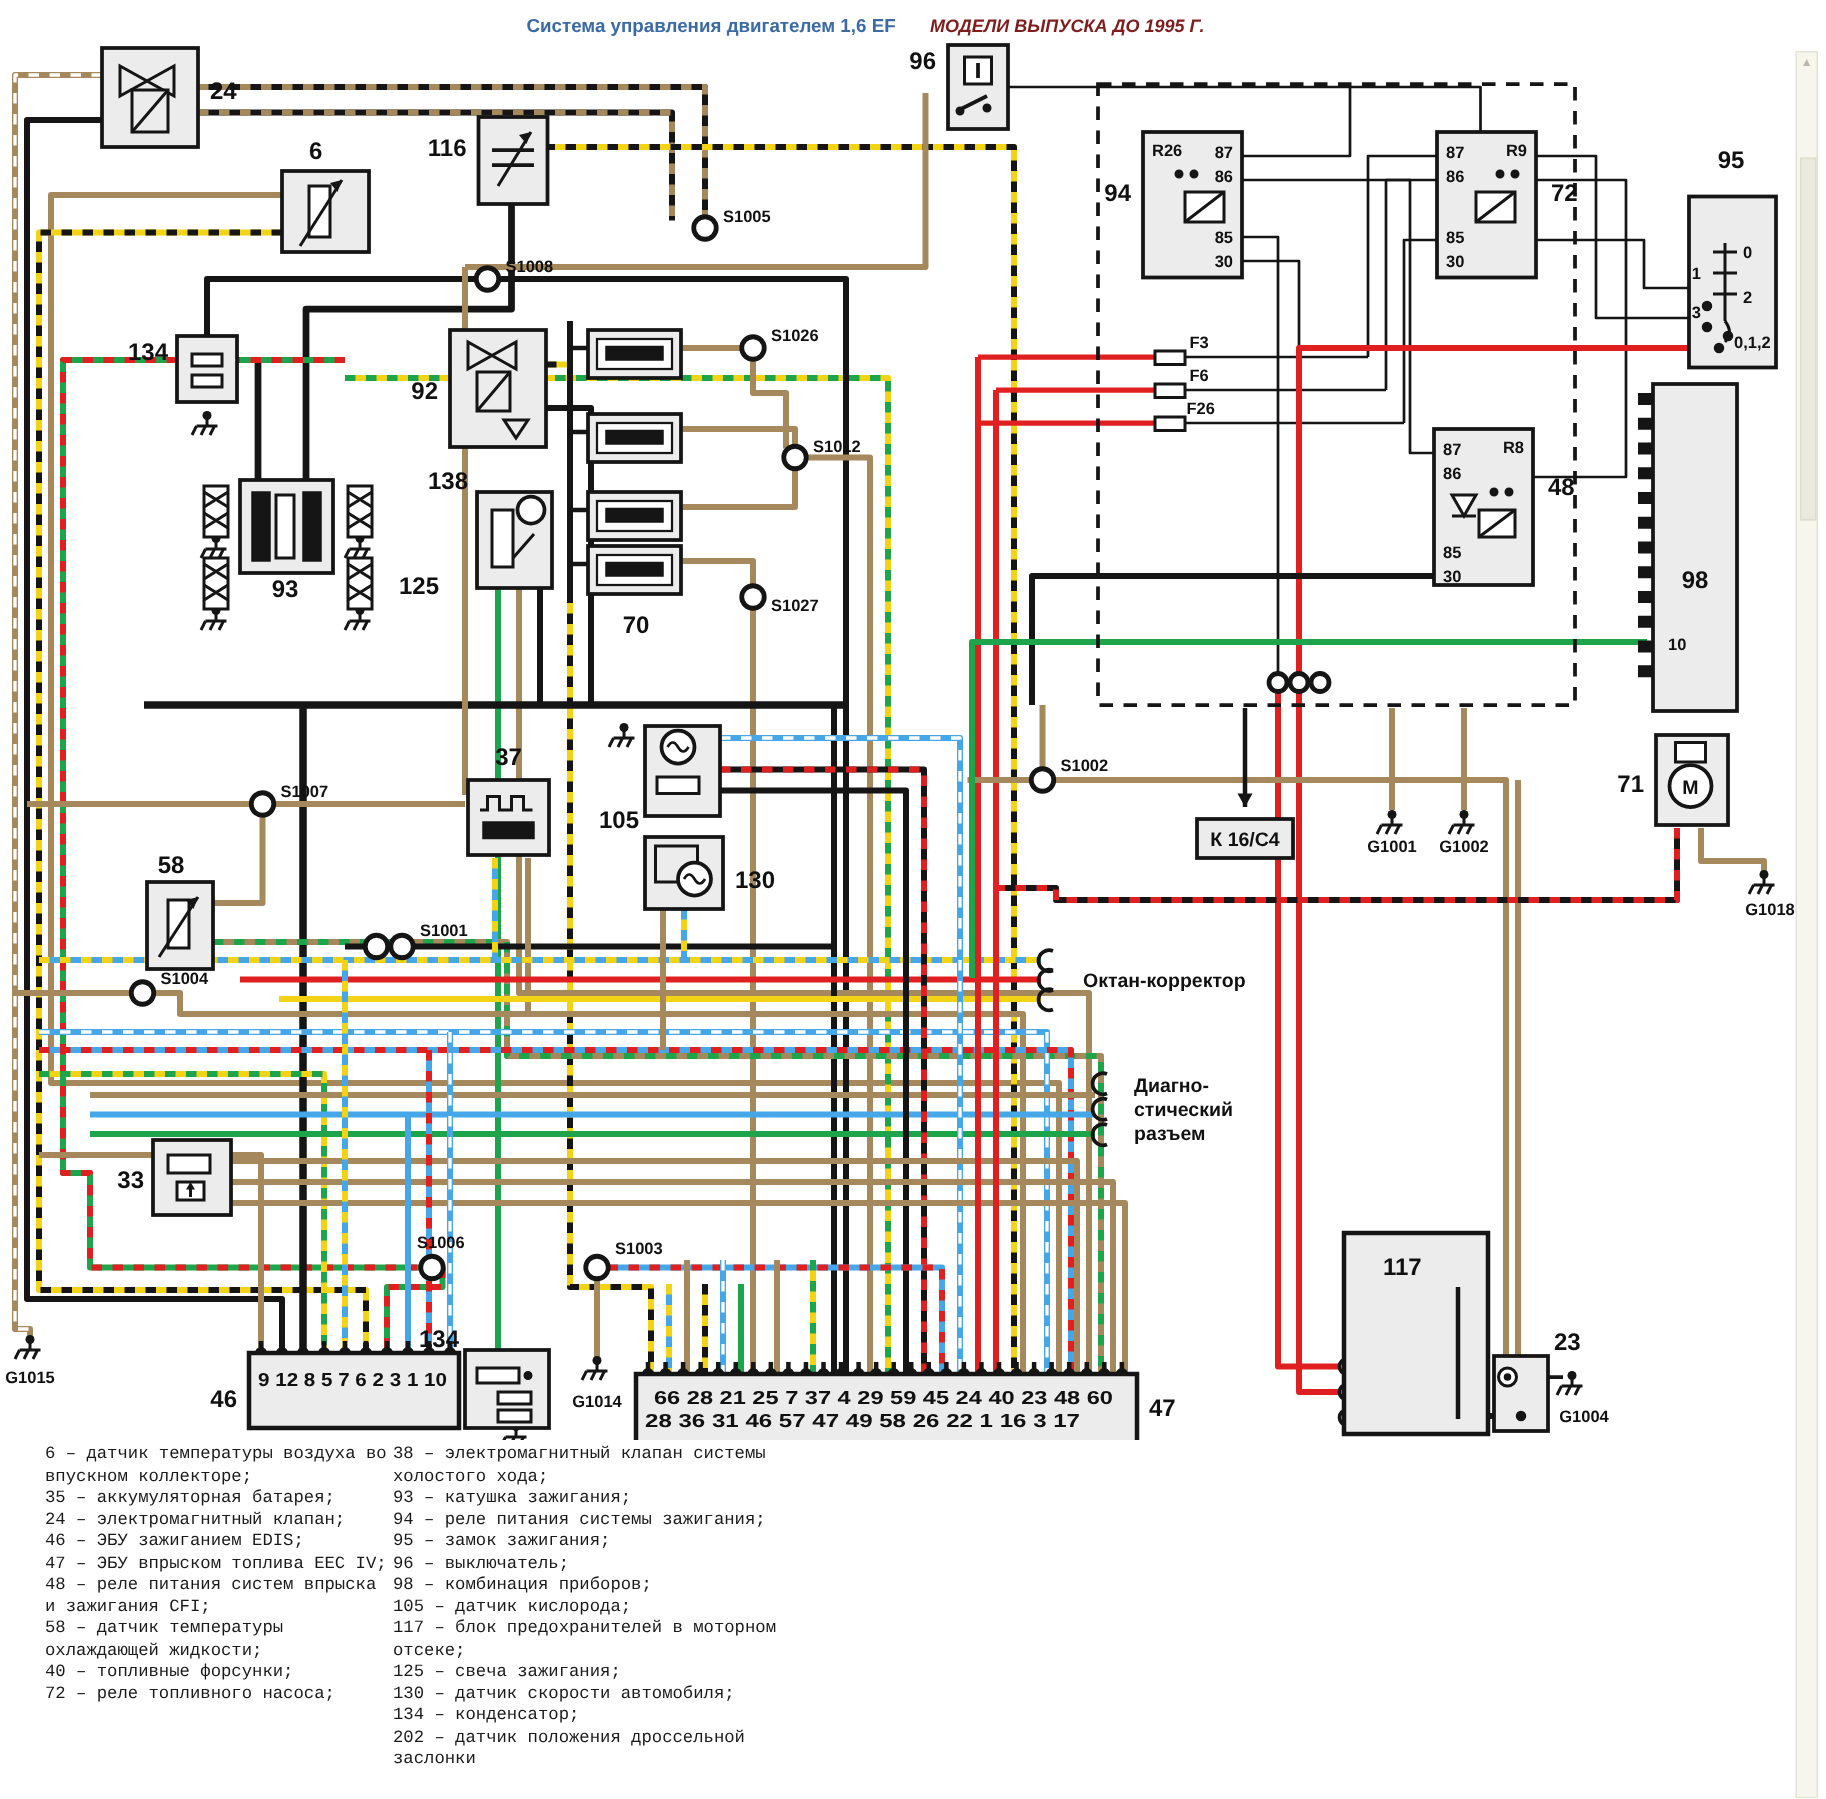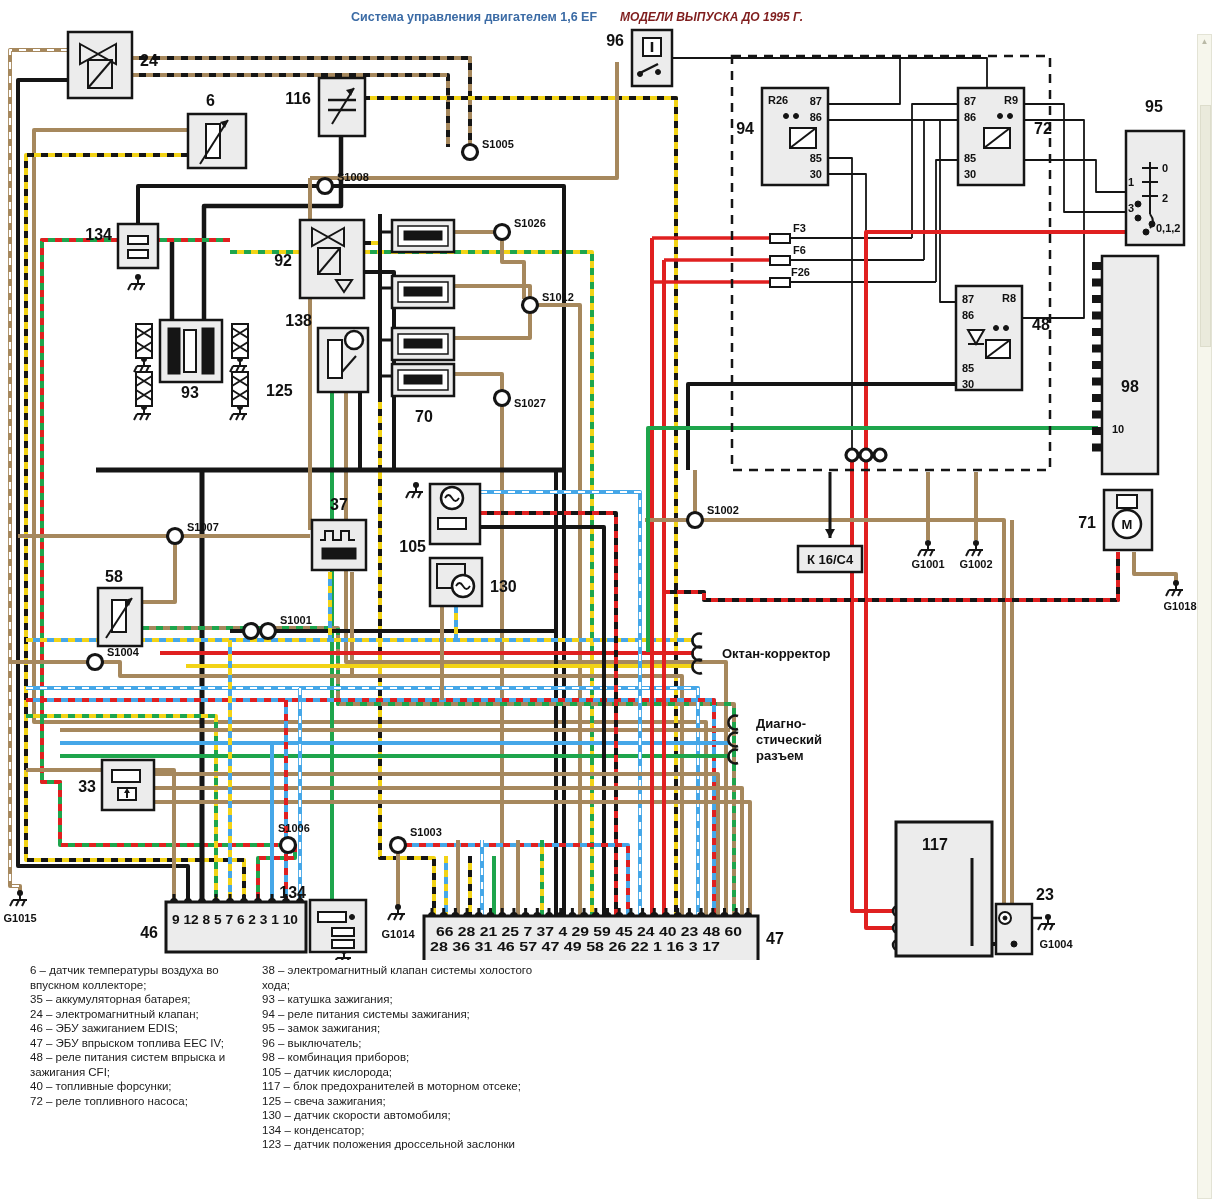--- a/index.html
+++ b/index.html
@@ -6,21 +6,21 @@
   .page{position:relative;width:1217px;height:1199px;background:#fff;overflow:hidden;
         font-family:"Liberation Sans",sans-serif;}
   .hdr-title{position:absolute;left:351px;top:10px;font-size:12.5px;font-weight:bold;color:#3b6ba5;}
   .hdr-sub{position:absolute;left:620px;top:10px;font-size:12px;font-weight:bold;font-style:italic;color:#7f1d1d;}
   svg text{font-family:"Liberation Sans",sans-serif;fill:#111;}
   .lbl{font-size:16px;font-weight:bold;}
   .lbl-m{font-size:13px;font-weight:bold;}
   .lbl-s{font-size:11px;font-weight:bold;}
   .pinrow{font-size:12.5px;font-weight:bold;}
   .legend{position:absolute;top:963px;left:30px;width:515px;font-size:11.5px;line-height:14.5px;color:#1a1a1a;}
-  .leg-col{position:absolute;top:0;}
+  .leg-col{position:absolute;top:0;font-family:Liberation Mono, monospace;}
   .leg-left{left:0;width:233px;}
   .leg-right{left:232px;width:280px;}
   .scrollbar{position:absolute;left:1197px;top:34px;width:15px;height:1165px;background:#f6f6ec;border:1px solid #e3e3d5;box-sizing:border-box;}
   .sb-arrow{position:absolute;left:1px;top:1px;width:11px;height:12px;font-size:8px;color:#b9b9a6;text-align:center;line-height:12px;}
   .sb-thumb{position:absolute;left:2px;top:70px;width:9px;height:240px;background:#eaeadc;border:1px solid #ddddcc;}
 </style>
 </head>
 <body>
 
 <div class="page">
@@ -747,36 +747,37 @@
 
   
   <div class="legend">
     <div class="leg-col leg-left">
       <div>6 – датчик температуры воздуха во впускном коллекторе;</div>
       <div>35 – аккумуляторная батарея;</div>
       <div>24 – электромагнитный клапан;</div>
       <div>46 – ЭБУ зажиганием EDIS;</div>
       <div>47 – ЭБУ впрыском топлива EEC IV;</div>
       <div>48 – реле питания систем впрыска и зажигания CFI;</div>
+      <div>58 – датчик температуры охлаждающей жидкости;</div>
       <div>40 – топливные форсунки;</div>
       <div>72 – реле топливного насоса;</div>
     </div>
     <div class="leg-col leg-right">
       <div>38 – электромагнитный клапан системы холостого хода;</div>
       <div>93 – катушка зажигания;</div>
       <div>94 – реле питания системы зажигания;</div>
       <div>95 – замок зажигания;</div>
       <div>96 – выключатель;</div>
       <div>98 – комбинация приборов;</div>
       <div>105 – датчик кислорода;</div>
       <div>117 – блок предохранителей в моторном отсеке;</div>
       <div>125 – свеча зажигания;</div>
       <div>130 – датчик скорости автомобиля;</div>
       <div>134 – конденсатор;</div>
-      <div>123 – датчик положения дроссельной заслонки</div>
+      <div>202 – датчик положения дроссельной заслонки</div>
     </div>
   </div>
 
   
   <div class="scrollbar">
     <div class="sb-arrow">▲</div>
     <div class="sb-thumb"></div>
   </div>
 </div>
 

